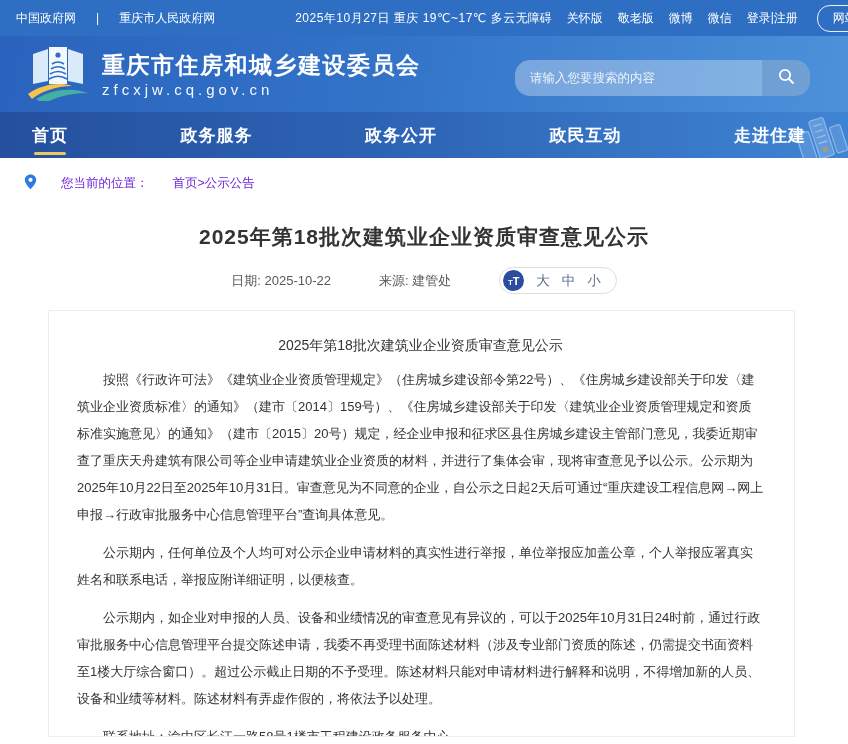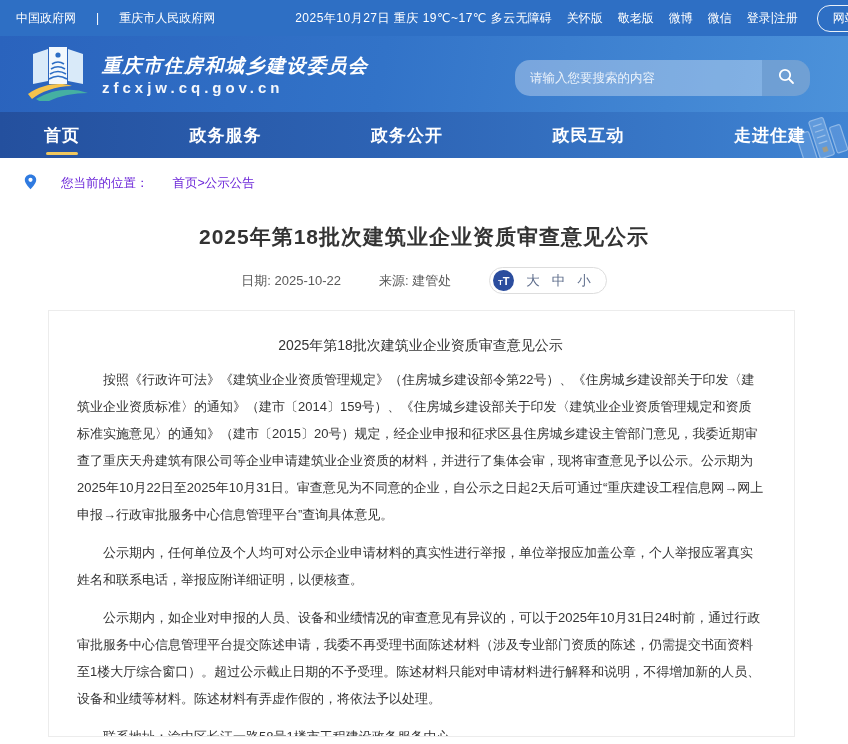--- a/index.html
+++ b/index.html
@@ -22,22 +22,22 @@
     border:1px solid rgba(255,255,255,.9); border-radius:13px;
     padding:4px 15px; font-size:12px; cursor:pointer; margin-left:4px;
   }
   
   .header {
     height:76px; position:relative; display:flex; align-items:center;
     padding-left:26px;
     background:linear-gradient(100deg,#2a63bd 0%,#3273c8 45%,#4c92da 100%);
   }
   .site-text { margin-left:12px; color:#fff; }
-  .site-name { font-size:19px; font-weight:bold; letter-spacing:1.5px;font-style:italic; }
-  .site-domain { font-size:15px; letter-spacing:4px; margin-top:0; opacity:.95;font-weight:bold; }
+  .site-name { font-size:23px; font-weight:bold; letter-spacing:1.5px; }
+  .site-domain { font-size:15px; letter-spacing:4px; margin-top:0; opacity:.95; }
   .search {
     position:absolute; right:38px; top:24px; width:295px; height:36px;
     border-radius:15px; overflow:hidden; display:flex;
     background:rgba(255,255,255,.32);
   }
   .search input {
     flex:1; background:transparent; border:none; outline:none; color:#fff;
     padding:0 15px; font-size:12.5px; font-family:inherit;
   }
   .search input::placeholder { color:rgba(255,255,255,.85); }
@@ -46,40 +46,40 @@
     align-items:center; justify-content:center; cursor:pointer;
   }
   
   .nav {
     height:46px; display:flex; align-items:center; justify-content:space-between;
     padding:0 40px 0 30px; position:relative; overflow:hidden;
     background:linear-gradient(90deg,#24509e 0%,#2d63b4 45%,#3f84d3 100%);
   }
   .nav-item {
     color:#fff; font-size:17px; font-weight:bold; letter-spacing:1px;
-    position:relative; padding:12px 2px; cursor:pointer; z-index:2;margin-left:12px;
+    position:relative; padding:12px 2px; cursor:pointer; z-index:2;
   }
   .nav-item.active::after {
     content:""; position:absolute; left:50%; transform:translateX(-50%);
     bottom:4px; width:32px; height:3px; background:#f0c75e; border-radius:2px;
   }
   .nav-illu { position:absolute; right:0; bottom:-6px; opacity:.55; z-index:1; }
   
   .breadcrumb {
     margin:16px 0 0 24px; display:flex; align-items:center; gap:24px;
     font-size:12.5px; color:#6d28d9;
   }
   .crumb-path { cursor:pointer; }
   
   .article-title {
     text-align:center; font-size:21px; font-weight:600; color:#333;
     margin-top:30px; letter-spacing:1px;
   }
   .article-meta {
-    display:flex; justify-content:center; align-items:center; gap:38px;
+    display:flex; justify-content:center; align-items:center; gap:48px;
     margin-top:16px; font-size:13px; color:#595959;
   }
   .font-widget {
     display:flex; align-items:center; gap:12px; border:1px solid #ddd;
     border-radius:14px; padding:2px 15px 2px 3px; background:#fff;
   }
   .font-circle {
     width:21px; height:21px; border-radius:50%; background:#2b4d9e; color:#fff;
     display:flex; align-items:flex-end; justify-content:center;
     font-weight:bold; line-height:1; padding-bottom:4px;

